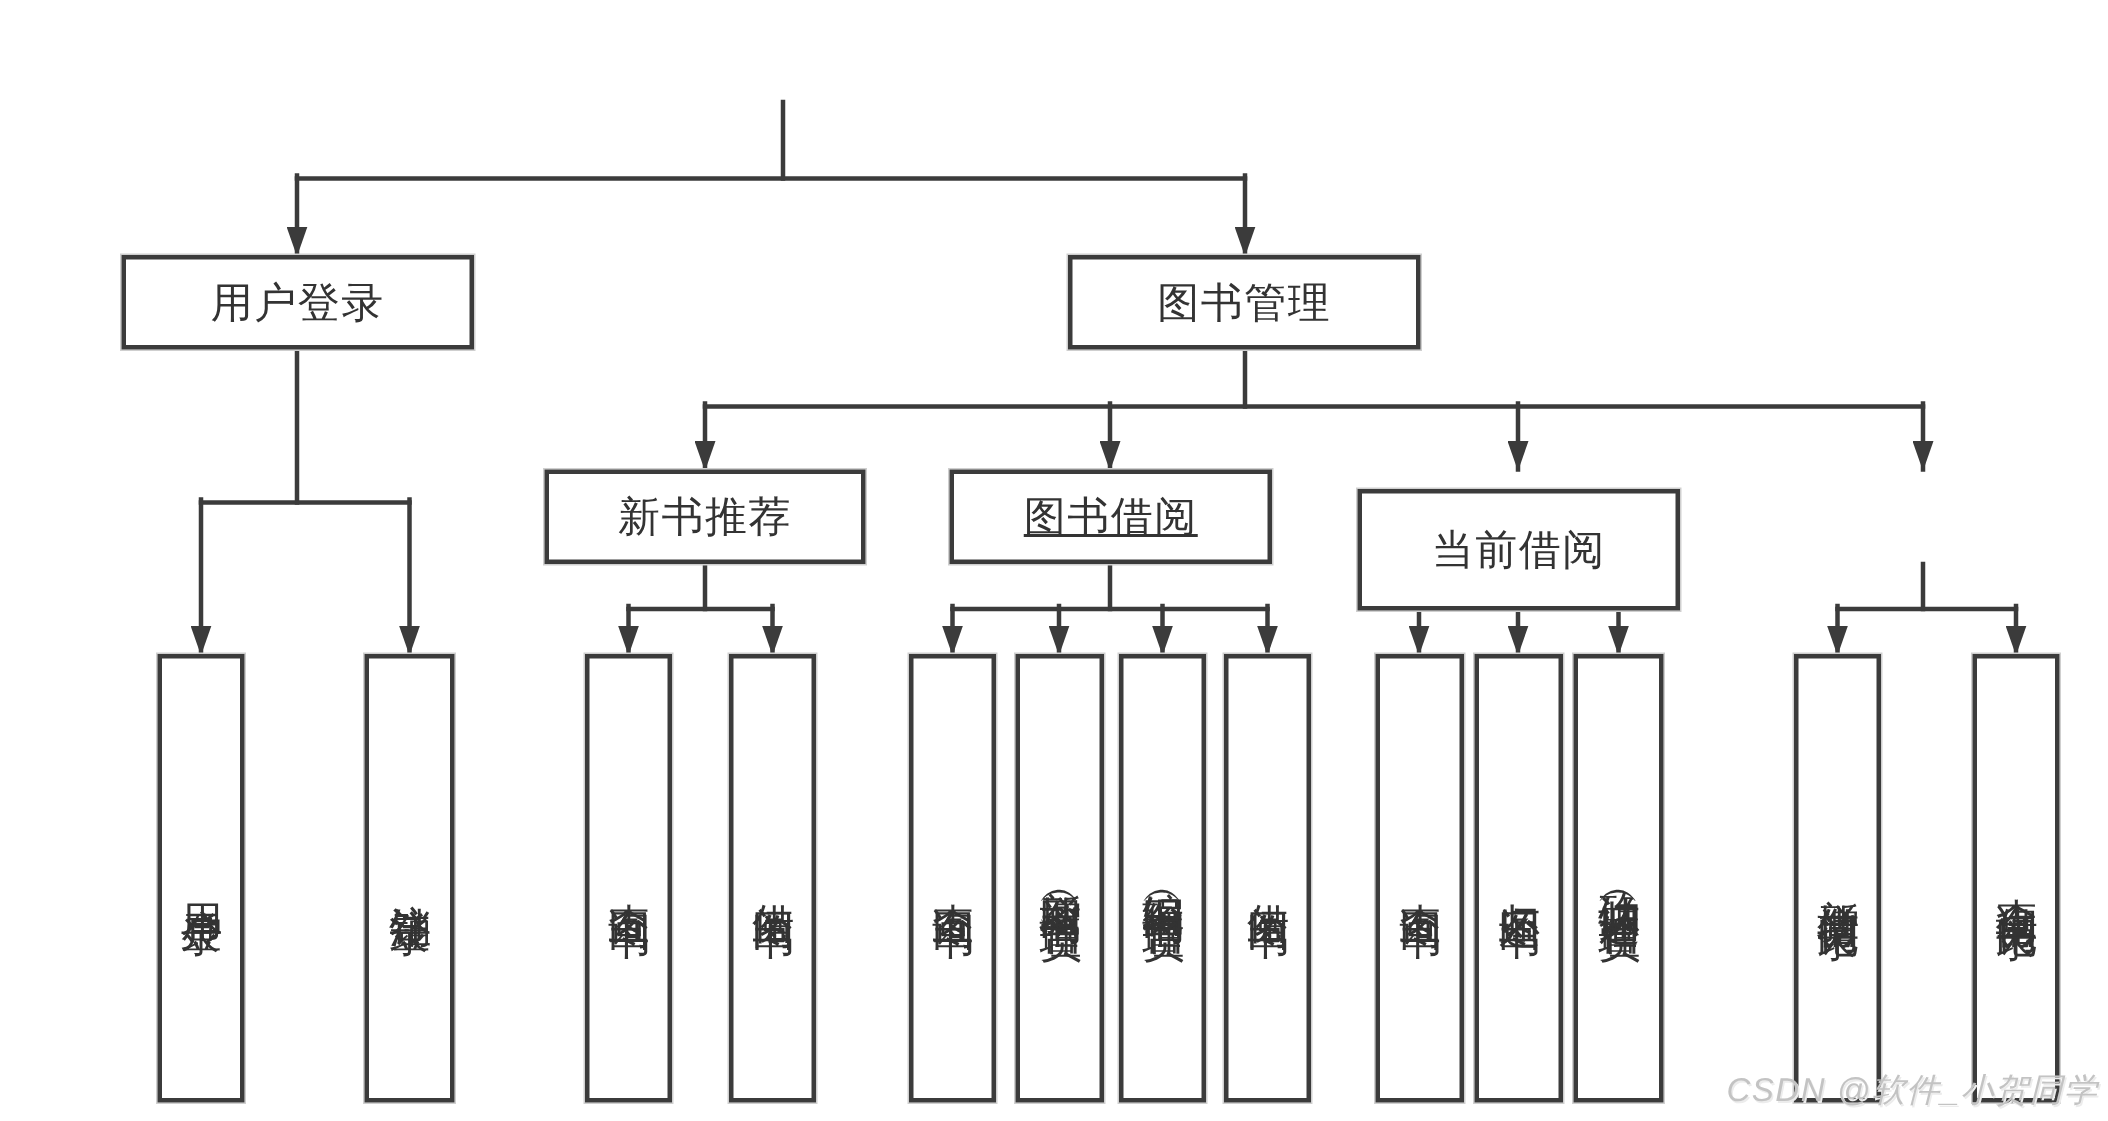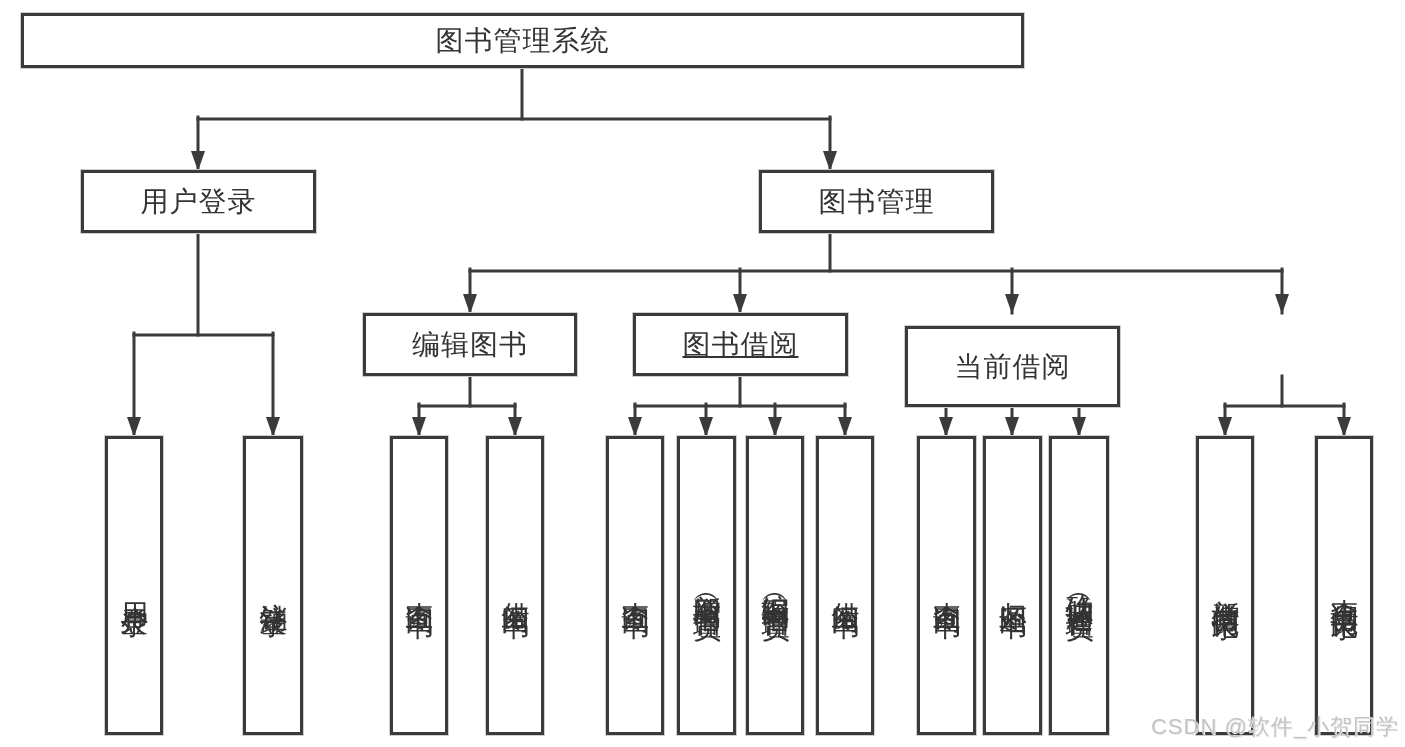--- a/index.html
+++ b/index.html
@@ -40,21 +40,21 @@
   .v-node span {
     writing-mode: vertical-rl;
     text-orientation: mixed;
     letter-spacing: 3px;
     line-height: 1;
   }
   
   .n-root   { left: 21px;  top: 13px;  width: 1003px; height: 55px; }
   
   .n-login  { left: 81px;  top: 170px; width: 235px; height: 63px; }
-  .n-mgmt   { left: 712px; top: 170px; width: 235px; height: 63px; margin-left: 47px; }
+  .n-mgmt   { left: 712px; top: 170px; width: 235px; height: 63px; }
   
   .n-newrec { left: 363px;  top: 313px; width: 214px; height: 63px; }
   .n-borrow { left: 633px;  top: 313px; width: 215px; height: 63px; text-decoration: underline; }
   .n-current{ left: 905px;  top: 326px; width: 215px; height: 81px; }
   .n-record { left: 1173px; top: 313px; width: 218px; height: 63px; }
   
   .leaf { top: 436px; height: 299px; }
   .n-l-login1  { left: 105px;  width: 58px; }
   .n-l-logout  { left: 243px;  width: 60px; }
   .n-l-nr-q    { left: 390px;  width: 58px; }
@@ -78,20 +78,21 @@
 
   .watermark {
     position: absolute;
     right: 6px;
     bottom: 5px;
     font-size: 22px;
     color: #c3c3c3;
     letter-spacing: 1px;
     z-index: 6;
     text-shadow: 1px 1px 0 #ececec;
+    font-style: italic;
   }
 </style>
 </head>
 <body>
 
 <div id="canvas">
 
   <svg id="connector-layer" viewBox="0 0 1405 747" xmlns="http://www.w3.org/2000/svg">
     <defs>
       <marker id="arrowhead" viewBox="0 0 20 14" refX="19" refY="7" markerWidth="20" markerHeight="14" orient="auto" markerUnits="userSpaceOnUse">
@@ -133,26 +134,25 @@
     <line x1="946" y1="404" x2="946" y2="436" marker-end="url(#arrowhead)"></line>
     <line x1="1012" y1="404" x2="1012" y2="436" marker-end="url(#arrowhead)"></line>
     <line x1="1079" y1="404" x2="1079" y2="436" marker-end="url(#arrowhead)"></line>
 
     <line x1="1282" y1="376" x2="1282" y2="406"></line>
     <line x1="1225" y1="406" x2="1344" y2="406"></line>
     <line x1="1225" y1="404" x2="1225" y2="436" marker-end="url(#arrowhead)"></line>
     <line x1="1344" y1="404" x2="1344" y2="436" marker-end="url(#arrowhead)"></line>
   </svg>
 
-  <div class="node n-root">图书管理系统</div>
 
   <div class="node n-login">用户登录</div>
   <div class="node n-mgmt">图书管理</div>
 
-  <div class="node n-newrec">编辑图书</div>
+  <div class="node n-newrec">新书推荐</div>
   <div class="node n-borrow">图书借阅</div>
   <div class="node n-current">当前借阅</div>
 
   <div class="node v-node leaf n-l-login1">
     <span>用户登录</span>
   </div>
   <div class="node v-node leaf n-l-logout">
     <span>注销登录</span>
   </div>
 

